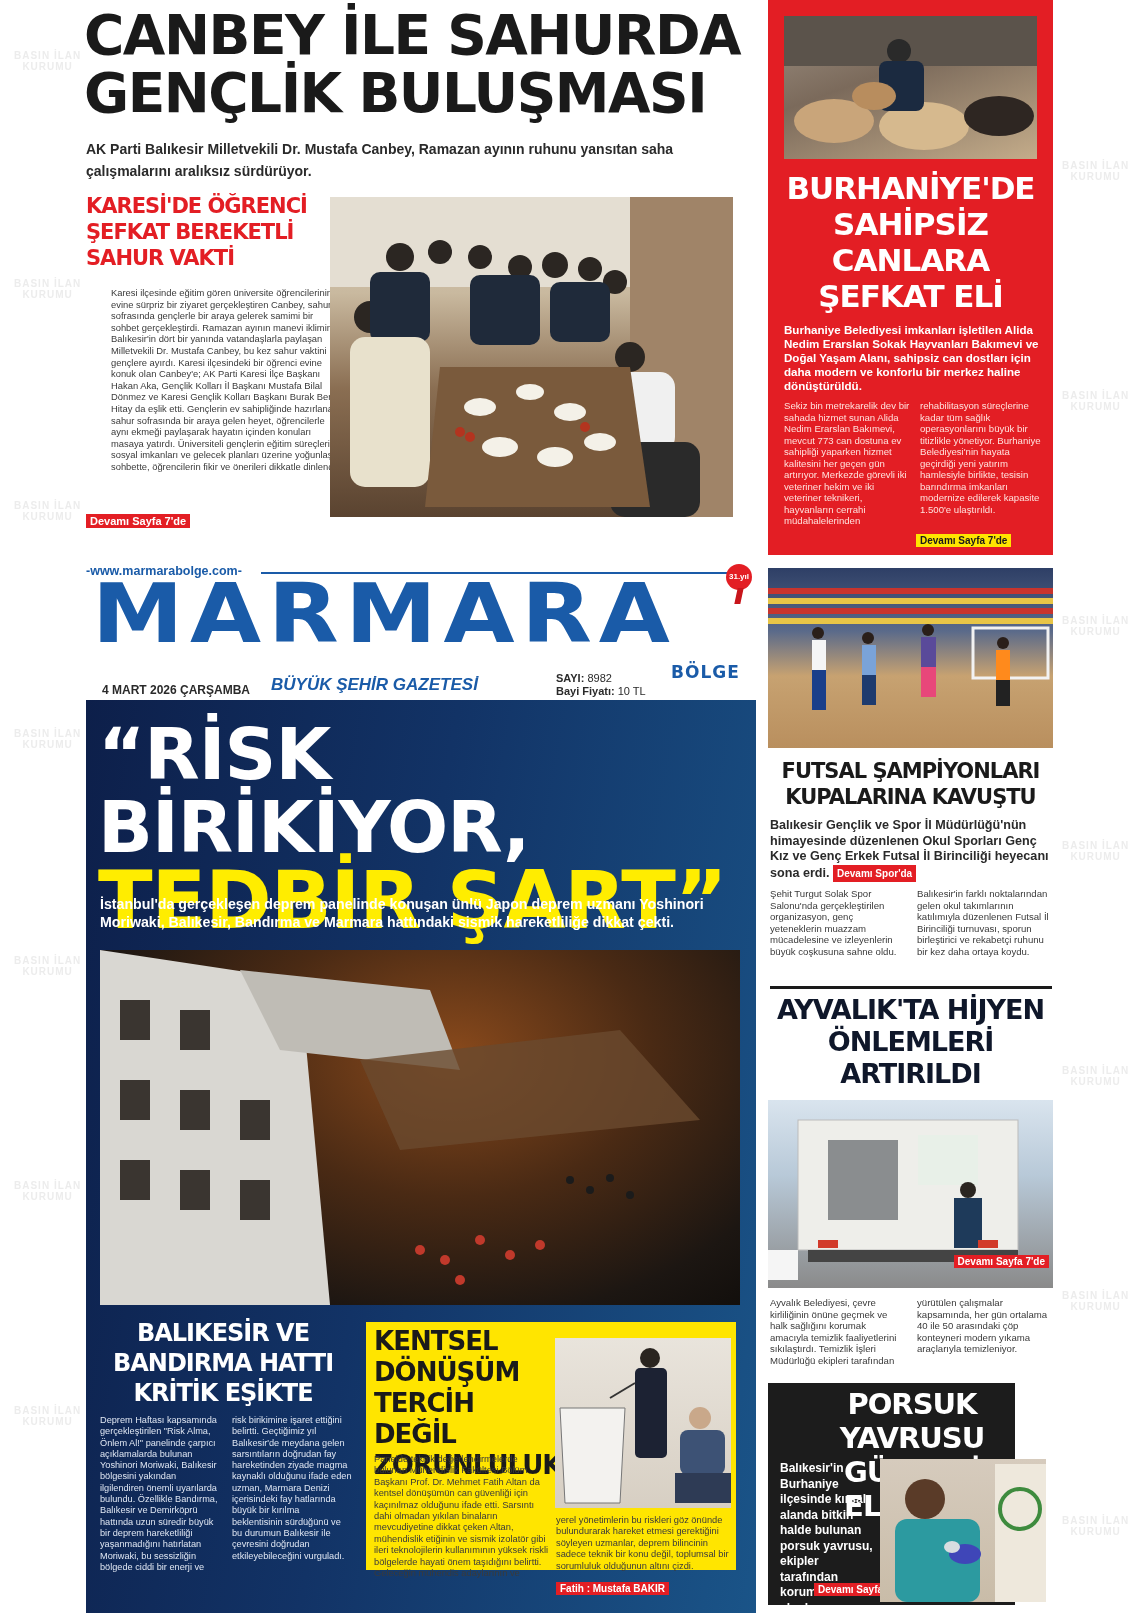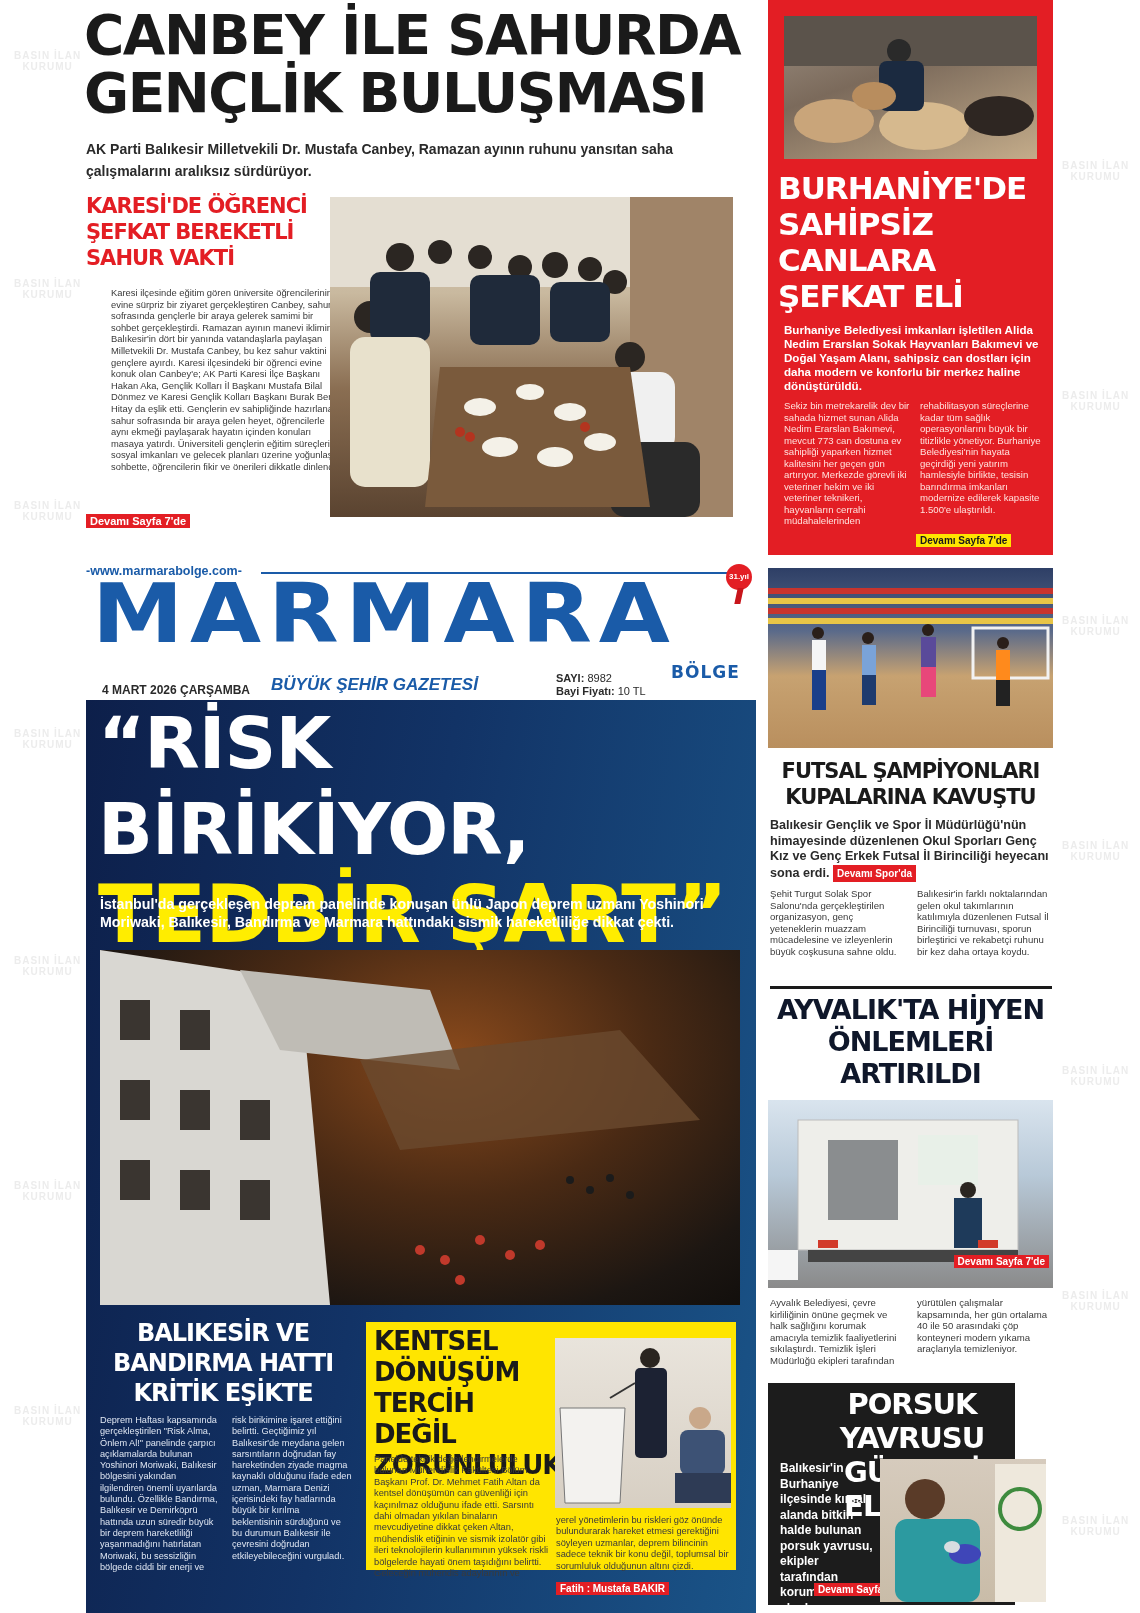--- a/index.html
+++ b/index.html
@@ -89,21 +89,21 @@
     <svg width="253" height="143" viewBox="0 0 253 143">
       <rect x="0" y="0" width="253" height="50" fill="#5b534b"></rect>
       <ellipse cx="50" cy="105" rx="40" ry="22" fill="#c9a57a"></ellipse>
       <ellipse cx="140" cy="110" rx="45" ry="24" fill="#d6b98e"></ellipse>
       <ellipse cx="215" cy="100" rx="35" ry="20" fill="#2e2622"></ellipse>
       <circle cx="115" cy="35" r="12" fill="#2a2a2a"></circle>
       <rect x="95" y="45" width="45" height="50" rx="8" fill="#1b2a40"></rect>
       <ellipse cx="90" cy="80" rx="22" ry="14" fill="#b88d5e"></ellipse>
     </svg>
   </div>
-  <h2 class="abs cond" style="left:10px; top:170px; width:265px; font-size:31px; line-height:36px; color:#fff;">BURHANİYE'DE SAHİPSİZ CANLARA ŞEFKAT ELİ</h2>
+  <h2 class="abs cond" style="left:10px; top:170px; width:265px; text-align:center; font-size:31px; line-height:36px; color:#fff;">BURHANİYE'DE SAHİPSİZ CANLARA ŞEFKAT ELİ</h2>
   <p class="abs" style="left:16px; top:323px; width:262px; font-size:11.6px; line-height:14px; font-weight:bold; color:#fff;">Burhaniye Belediyesi imkanları işletilen Alida Nedim Erarslan Sokak Hayvanları Bakımevi ve Doğal Yaşam Alanı, sahipsiz can dostları için daha modern ve konforlu bir merkez haline dönüştürüldü.</p>
   <p class="abs col2" style="left:16px; top:400px; width:262px; height:142px; font-size:9.6px; line-height:11.5px; color:#ffe0dc; column-gap:10px; overflow:hidden;">Sekiz bin metrekarelik dev bir sahada hizmet sunan Alida Nedim Erarslan Bakımevi, mevcut 773 can dostuna ev sahipliği yaparken hizmet kalitesini her geçen gün artırıyor. Merkezde görevli iki veteriner hekim ve iki veteriner teknikeri, hayvanların cerrahi müdahalelerinden rehabilitasyon süreçlerine kadar tüm sağlık operasyonlarını büyük bir titizlikle yönetiyor. Burhaniye Belediyesi'nin hayata geçirdiği yeni yatırım hamlesiyle birlikte, tesisin barındırma imkanları modernize edilerek kapasite 1.500'e ulaştırıldı.</p>
   <span class="abs tag-yellow" style="left:148px; top:534px; font-size:10px;">Devamı Sayfa 7'de</span>
 </section>
 
 <div class="abs" style="left:86px; top:564px; width:670px; height:145px;">
   <a class="abs" style="left:0; top:0; font-size:12.5px; font-weight:bold; color:#1a5ba8; text-decoration:none;">-www.marmarabolge.com-</a>
   <div class="abs" style="left:175px; top:8px; width:470px; height:2px; background:#1a5ba8;"></div>
   <div class="abs" style="left:640px; top:0; width:26px; height:26px; border-radius:50%; background:#e31e24; color:#fff; font-size:8px; font-weight:bold; text-align:center; line-height:26px;">
     <span>31.yıl</span>
@@ -114,21 +114,21 @@
   <div class="abs" style="left:16px; top:119px; font-size:12px; font-weight:bold; color:#2a2a2a;">4 MART 2026 ÇARŞAMBA</div>
   <div class="abs" style="left:185px; top:111px; font-size:17px; font-weight:bold; font-style:italic; color:#1a5ba8;">BÜYÜK ŞEHİR GAZETESİ</div>
   <div class="abs" style="left:470px; top:108px; font-size:11px; line-height:13px; color:#2a2a2a;">
     <b>SAYI:</b> <span>8982</span><br>
     <b>Bayi Fiyatı:</b> <span>10 TL</span>
   </div>
   <div class="abs" style="left:0; top:142px; width:670px; height:1px; background:#1a5ba8;"></div>
 </div>
 
 <section class="abs" style="left:86px; top:700px; width:670px; height:913px; background:linear-gradient(100deg,#0d1f4a 0%,#123366 45%,#1a5488 100%);">
-  <h1 class="abs cond" style="left:12px; top:0; width:650px; font-size:72px; line-height:86px; letter-spacing:-1px;">
+  <h1 class="abs cond" style="left:12px; top:18px; width:650px; font-size:72px; line-height:73px; letter-spacing:-1px;">
     <span style="color:#fff;">“RİSK BİRİKİYOR,</span><br>
     <span style="color:#ffed00; font-size:80px;">TEDBİR ŞART”</span>
   </h1>
   <p class="abs" style="left:14px; top:196px; width:640px; font-size:14.2px; line-height:17.5px; font-weight:bold; color:#fff;">İstanbul'da gerçekleşen deprem panelinde konuşan ünlü Japon deprem uzmanı Yoshinori Moriwaki, Balıkesir, Bandırma ve Marmara hattındaki sismik hareketliliğe dikkat çekti.</p>
 
   <div class="photo" style="left:14px; top:250px; width:640px; height:355px; background:radial-gradient(ellipse at 55% 30%,#8a4a1c 0%,#4a2a14 40%,#1c1612 75%,#0d0b09 100%);">
     <svg width="640" height="355" viewBox="0 0 640 355">
       <polygon points="0,0 200,30 230,355 0,355" fill="#d9d7d2"></polygon>
       <g fill="#3a3530">
         <rect x="20" y="50" width="30" height="40"></rect>

